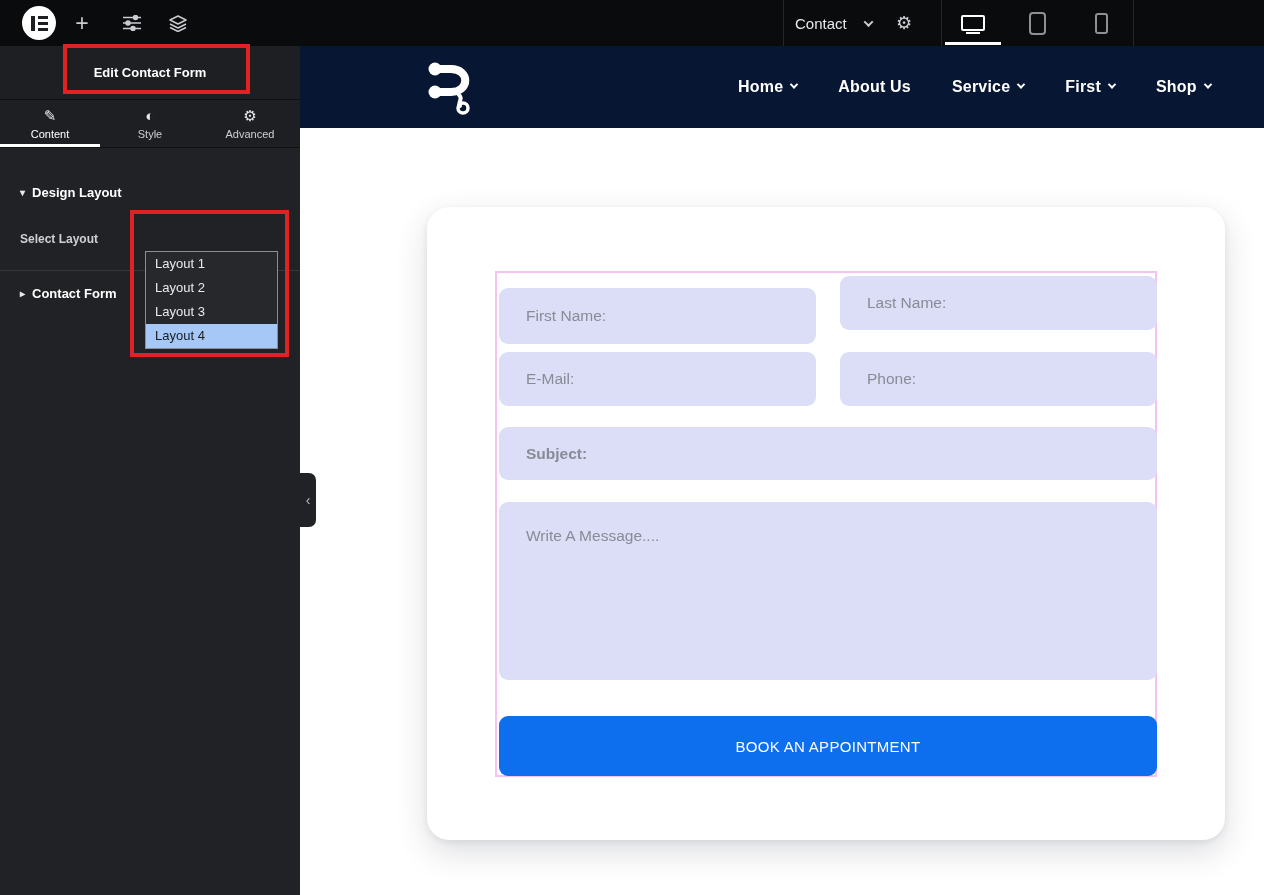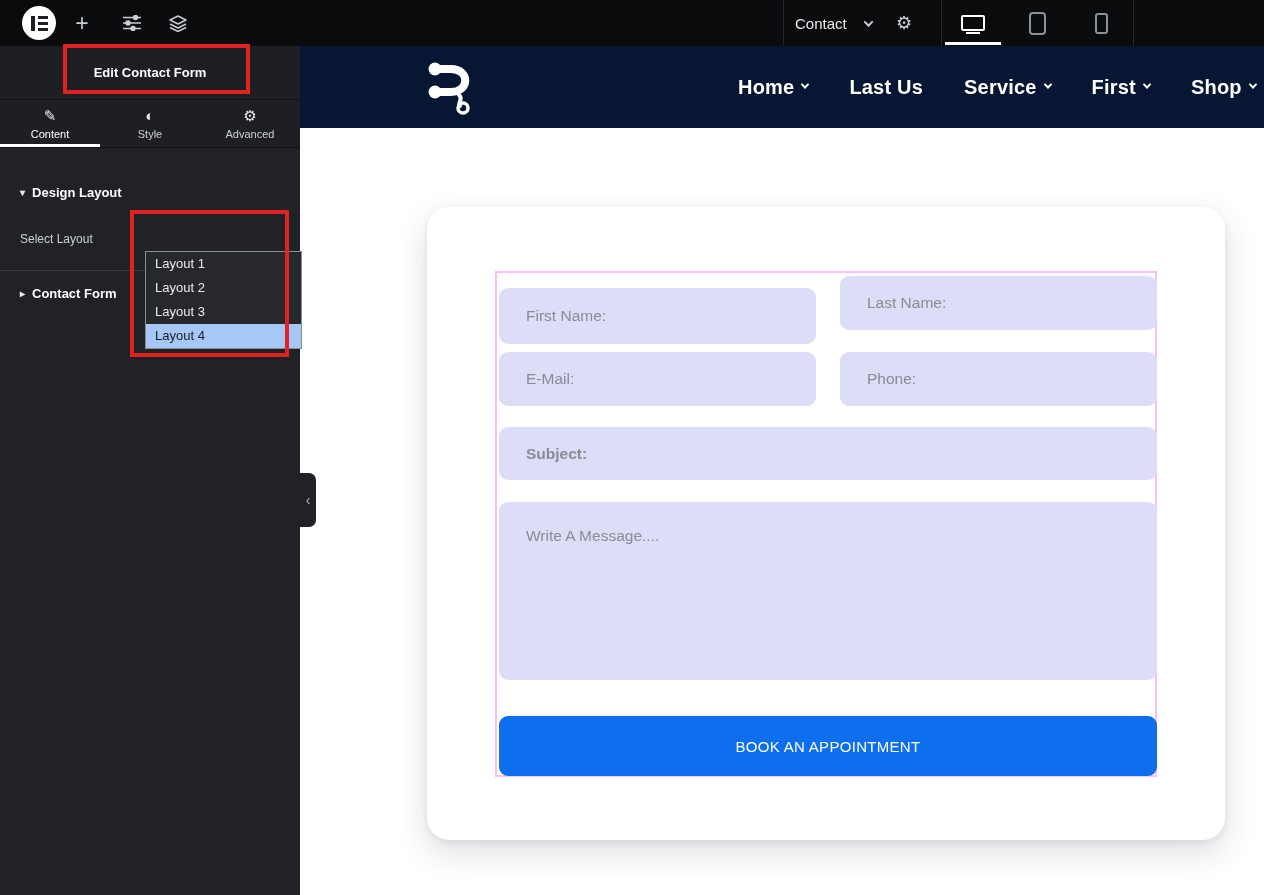--- a/index.html
+++ b/index.html
@@ -38,44 +38,44 @@
   .panel-title { color:#fff; font-size:13px; font-weight:bold; }
   .panel-tabs { display:flex; height:48px; border-bottom:1px solid #101113; background:#1d1f22; }
   .ptab { width:100px; display:flex; flex-direction:column; align-items:center; justify-content:center; gap:4px; color:#cdd0d4; cursor:pointer; position:relative; }
   .ptab .ptab-icon { font-size:15px; line-height:16px; color:#e8eaec; }
   .ptab .ptab-label { font-size:11px; }
   .ptab.active { color:#fff; }
   .ptab.active::after { content:""; position:absolute; left:0; bottom:0; width:100px; height:3px; background:#fff; }
   .section-head { position:absolute; left:20px; color:#fff; font-size:13px; font-weight:bold; display:flex; align-items:center; gap:7px; cursor:pointer; }
   .section-caret { font-size:10px; color:#e8eaec; }
   .sep { position:absolute; left:0; width:300px; height:1px; background:#35373b; }
-  .ctrl-label { position:absolute; left:20px; top:232px; color:#cdd0d4; font-size:12px; }
+  .ctrl-label { position:absolute; left:20px; top:232px; color:#cdd0d4; font-size:12px;font-weight:bold; }
   .select-box { position:absolute; left:145px; top:224px; width:133px; height:25px; background:#1b1d20; border:1px solid #6a6d71; border-radius:2px; display:flex; align-items:center; color:#e8eaec; font-size:12.5px; padding:0 8px; cursor:pointer; }
   .select-box .sel-caret { margin-left:auto; width:0; height:0; border-left:4px solid transparent; border-right:4px solid transparent; border-top:5px solid #cfd2d6; }
-  .option-list { position:absolute; left:145px; top:251px; width:157px; background:#26282b; border:1px solid #8b8e93; z-index:40; }
+  .option-list { position:absolute; left:145px; top:251px; width:133px; background:#26282b; border:1px solid #8b8e93; z-index:40; }
   .option { height:24px; line-height:24px; padding:0 9px; color:#e8eaec; font-size:13px; cursor:pointer; }
   .option.selected { background:#a6c8f7; color:#1a1c1f; }
 
   
   .hl-box { position:absolute; border:4px solid #e02222; background:transparent; z-index:60; pointer-events:none; }
   .hl-1 { left:63px; top:44px; width:187px; height:50px; }
   .hl-2 { left:130px; top:210px; width:159px; height:147px; }
 
   
   .panel-handle { position:absolute; left:300px; top:473px; width:16px; height:54px; background:#202226; border-radius:0 7px 7px 0; display:flex; align-items:center; justify-content:center; color:#b9bec4; font-size:14px; cursor:pointer; z-index:15; }
 
   
   .preview { position:absolute; left:300px; top:46px; width:964px; height:849px; background:#fff; }
   .site-header { position:absolute; left:0; top:0; width:964px; height:82px; background:#071633; overflow:hidden; }
   .logo-wrap { position:absolute; left:128px; top:0; height:82px; display:flex; align-items:center; gap:8px; cursor:pointer; }
   .logo-texts { display:flex; flex-direction:column; gap:2px; }
   .logo-title { color:#fff; font-size:26px; font-weight:800; letter-spacing:1px; line-height:26px; }
   .logo-sub { color:#e8edf4; font-size:9px; letter-spacing:5.5px; }
   .site-nav { position:absolute; left:438px; top:0; height:82px; display:flex; align-items:center; gap:41px; white-space:nowrap; }
-  .nav-item { display:flex; align-items:center; gap:8px; color:#fff; font-size:20px; font-weight:600; letter-spacing:.2px; cursor:pointer; }
+  .nav-item { display:flex; align-items:center; gap:8px; color:#fff; font-size:16px; font-weight:600; letter-spacing:.2px; cursor:pointer; }
   .nav-item .chev { border-color:#fff; width:6px; height:6px; margin-top:-3px; }
 
   .card { position:absolute; left:127px; top:161px; width:798px; height:633px; background:#fff; border-radius:22px; box-shadow:0 12px 32px rgba(40,44,63,.16), 0 2px 6px rgba(40,44,63,.08); }
   .form-widget { position:absolute; left:68px; top:64px; width:662px; height:506px; border:2px solid #f7c1f0; }
   .f-field { position:absolute; background:#dbdef6; border:none; border-radius:9px; font-family:"Liberation Sans",sans-serif; font-size:15.5px; color:#5d626b; padding:0 27px; outline:none; }
   .f-field::placeholder { color:#878c96; opacity:1; }
   textarea.f-field { padding:23px 27px; resize:none; line-height:1.4; }
   .f1 { left:2px; top:3px;  width:317px; height:56px;margin-top:12px; }
   .f2 { left:343px; top:3px; width:317px; height:54px; }
   .f3 { left:2px; top:79px; width:317px; height:54px; }
@@ -216,21 +216,21 @@
           <circle cx="35" cy="49" r="5" fill="none" stroke="#fff" stroke-width="3.5"></circle>
         </svg>
       </div>
 
       <nav class="site-nav">
         <a class="nav-item">
           <span>Home</span>
             <span class="chev"></span>
         </a>
         <a class="nav-item">
-          <span>Last Us</span>
+          <span>About Us</span>
         </a>
         <a class="nav-item">
           <span>Service</span>
             <span class="chev"></span>
         </a>
         <a class="nav-item">
           <span>First</span>
             <span class="chev"></span>
         </a>
         <a class="nav-item">

